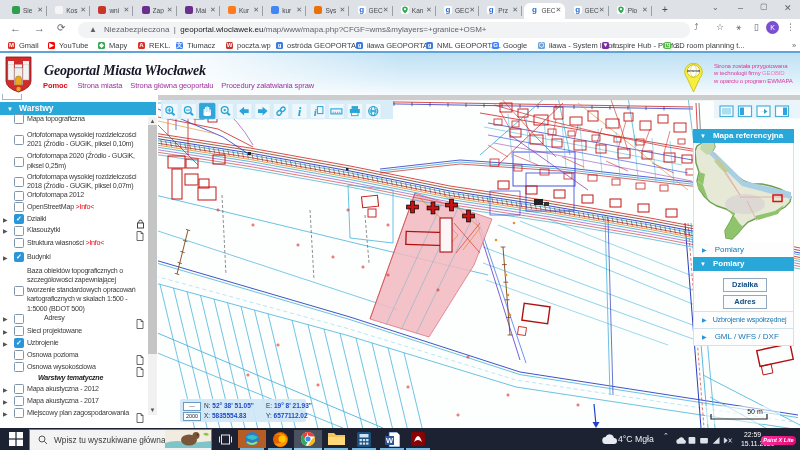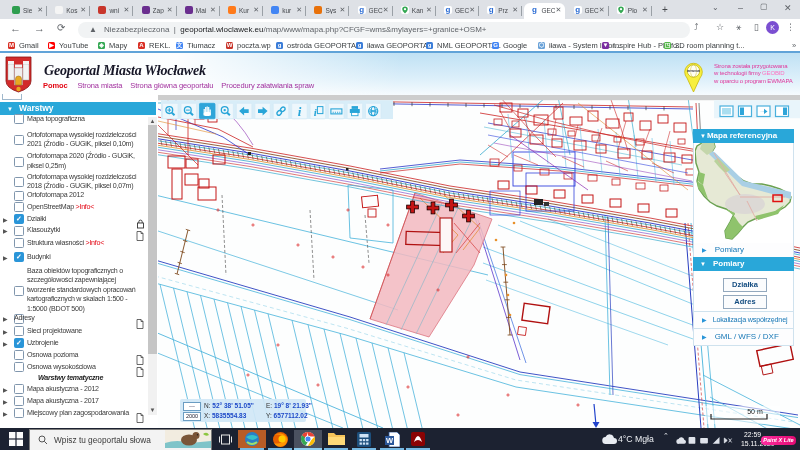--- a/index.html
+++ b/index.html
@@ -257,21 +257,21 @@
         </svg></span>
 <div class="cb" style="top:143.3px"></div>
 <div class="litem" style="left:27px;top:143.5px;white-space:nowrap">Struktura własności <span style="color:#e30613">&gt;Info&lt;</span></div>
 <span class="exp" style="top:158.7px">▶</span>
 <div class="cb cbc" style="top:157.3px">✓</div>
 <div class="litem" style="left:27px;top:157.5px;white-space:nowrap">Budynki</div>
 <div class="cb" style="top:190.5px"></div>
 <div class="litem" style="left:27px;top:171.5px;white-space:nowrap">Baza obiektów topograficznych o<br>szczegółowości zapewniającej<br>tworzenie standardowych opracowań<br>kartograficznych w skalach 1:500 -<br>1:5000 (BDOT 500)</div>
 <span class="exp" style="top:220.2px">▶</span>
 <div class="cb" style="top:218.8px"></div>
-<div class="litem" style="left:14px;top:219.0px;white-space:nowrap">Adresy</div>
+<div class="litem" style="left:44px;top:219.0px;white-space:nowrap">Adresy</div>
 <span class="ric" style="top:219.5px"><svg width="8" height="10" viewBox="0 0 8 10">
           <path d="M1 0.5 h4 l2 2 v7 h-6 z" fill="#fff" stroke="#444" stroke-width="0.8"></path>
           <path d="M5 0.5 v2 h2" fill="none" stroke="#444" stroke-width="0.8"></path>
         </svg></span>
 <span class="exp" style="top:232.7px">▶</span>
 <div class="cb" style="top:231.3px"></div>
 <div class="litem" style="left:27px;top:231.5px;white-space:nowrap">Sieci projektowane</div>
 <span class="exp" style="top:244.7px">▶</span>
 <div class="cb cbc" style="top:243.3px">✓</div>
 <div class="litem" style="left:27px;top:243.5px;white-space:nowrap">Uzbrojenie</div>
@@ -759,21 +759,21 @@
 <rect x="580.5" y="11" width="13" height="10.5" fill="#fff" stroke="#49b0dc" stroke-width="1.2"></rect>
 <rect x="599" y="11" width="13" height="10.5" fill="#fff" stroke="#49b0dc" stroke-width="1.2"></rect>
 <rect x="617.5" y="11" width="13" height="10.5" fill="#fff" stroke="#49b0dc" stroke-width="1.2"></rect>
 <rect x="564" y="13" width="9" height="6.5" fill="#aadef0"></rect>
 <rect x="582.0" y="12.5" width="4" height="7.5" fill="#2fa5d9"></rect>
 <path d="M601 16.2 h5 v-2.4 l3.5 2.6 l-3.5 2.6 v-2.4" fill="#2fa5d9" stroke="none"></path>
 <rect x="625.0" y="12.5" width="4" height="7.5" fill="#2fa5d9"></rect>
 </svg>
     </div>
 <div class="a" style="left:693px;top:129px;width:101px;height:217px;">
-<div class="rphdr" style="top:0"><span style="margin-left:7px;font-size:6px;">▼</span><span style="margin-left:1px;">Mapa referencyjna</span></div>
+<div class="rphdr" style="top:0"><span style="margin-left:7px;font-size:6px;">▼</span><span style="margin-left:7px;">Mapa referencyjna</span></div>
 <div class="a" style="left:0;top:13.5px;width:99px;height:100px;background:#fff;border:1px solid #cfe2ee;border-top:none;">
 <svg width="97" height="99" viewBox="0 0 97 99" style="position:absolute;left:1px;top:0px">
 <polygon points="11,0 19,0 20,4 17,9 23,15 29,21 35,27 42,33 49,38 57,41 67,41 76,43 85,46 93,50 96,54 95,59 90,64 81,69 72,72 62,75 53,79 48,84 43,90 37,96 31,95 30,88 35,79 39,71 31,66 22,63 15,59 9,53 4,46 2,38 4,29 1,20 0,8 2,3 7,0" fill="#e6e9d5" stroke="#6aa151" stroke-width="1.4"></polygon>
 <polygon points="16,7.5 20,9.5 49,38 96,49 96,56 47,43 14,11" fill="#a9cfe5"></polygon>
 <ellipse cx="50" cy="61" rx="20" ry="10" fill="#dcd9d5"></ellipse>
 <polygon points="2,38 8,42 13,56 7,50 3,45" fill="#8fc36c"></polygon>
 <polygon points="4,29 10,31 8,42 3,38" fill="#8fc36c"></polygon>
 <polygon points="31,66 40,70 39,72 35,79 30,88 31,95 37,96 43,90 48,84 44,80 40,74" fill="#8fc36c"></polygon>
 <polygon points="60,73 80,68 89,62 83,71 63,77" fill="#8fc36c"></polygon>
 <polygon points="11,0 19,0 20,4 17,9 12,12 5,6 7,0" fill="#c4d6ab"></polygon>
@@ -781,21 +781,21 @@
 <path d="M19 10 L45 52 M45 54 L90 54 M52 58 L62 78 M30 30 L45 52" stroke="#e2aea6" stroke-width="0.9" fill="none"></path>
 <rect x="78" y="52" width="9" height="6.5" fill="none" stroke="#e01010" stroke-width="1.5"></rect>
 </svg>
 </div>
 <div class="rprow" style="top:113.5px;"><span style="margin-left:8px;color:#2a95d8;font-size:6px;">▶</span><span style="margin-left:8px;">Pomiary</span></div>
 <div class="rphdr" style="top:128px;"><span style="margin-left:7px;font-size:6px;">▼</span><span style="margin-left:7px;">Pomiary</span></div>
 <div class="a" style="left:0;top:141.5px;width:99px;height:40px;background:#fff;border:1px solid #cfe2ee;border-top:none;">
 <div class="rpbtn" style="top:7px;">Działka</div>
 <div class="rpbtn" style="top:24.5px;">Adres</div>
 </div>
-<div class="rprow" style="top:182.5px;height:16px;line-height:16px;"><span style="margin-left:8px;color:#2a95d8;font-size:6px;">▶</span><span style="margin-left:6px;font-size:7.2px;letter-spacing:-0.2px;white-space:nowrap;">Lokalizacja współrzędnej</span></div>
+<div class="rprow" style="top:182.5px;height:16px;line-height:16px;"><span style="margin-left:8px;color:#2a95d8;font-size:6px;">▶</span><span style="margin-left:6px;font-size:7.2px;letter-spacing:-0.2px;white-space:nowrap;">Uzbrojenie współrzędnej</span></div>
 <div class="rprow" style="top:199.5px;height:16px;line-height:16px;"><span style="margin-left:8px;color:#2a95d8;font-size:6px;">▶</span><span style="margin-left:8px;">GML / WFS / DXF</span></div>
 </div>
 
 <div class="a" style="left:180px;top:399px;width:126px;height:23px;background:rgba(208,231,246,0.92);border-radius:2px;">
 <div class="a" style="left:3px;top:2.5px;width:16px;height:7.5px;background:#fff;border:1px solid #6a9cc2;font-size:4.5px;color:#335;text-align:center;line-height:7px;">┄┄</div>
 <div class="a" style="left:3px;top:12.5px;width:16px;height:7.5px;background:#fff;border:1px solid #6a9cc2;font-size:5.5px;color:#223;text-align:center;line-height:7.5px;">2000</div>
 <div class="a" style="left:24px;top:3px;font-size:6.5px;color:#333;white-space:nowrap;">N: <b style="color:#1d49c8">52° 38' 51.05"</b></div>
 <div class="a" style="left:86px;top:3px;font-size:6.5px;color:#333;white-space:nowrap;">E: <b style="color:#1d49c8">19° 8' 21.93"</b></div>
 <div class="a" style="left:24px;top:13px;font-size:6.5px;color:#333;white-space:nowrap;">X: <b style="color:#1d49c8">5835554.83</b></div>
 <div class="a" style="left:86px;top:13px;font-size:6.5px;color:#333;white-space:nowrap;">Y: <b style="color:#1d49c8">6577112.02</b></div>
@@ -813,21 +813,21 @@
 <rect x="0" y="0" width="6.4" height="6.4" fill="#fbfbfb"></rect>
         <rect x="7.6" y="0" width="6.4" height="6.4" fill="#fbfbfb"></rect>
 <rect x="0" y="7.6" width="6.4" height="6.4" fill="#fbfbfb"></rect>
         <rect x="7.6" y="7.6" width="6.4" height="6.4" fill="#fbfbfb"></rect>
 </svg>
 <div id="search">
 <svg width="10" height="10" viewBox="0 0 10 10" style="position:absolute;left:8px;top:5px">
           <circle cx="4" cy="4" r="3" fill="none" stroke="#555" stroke-width="1"></circle>
           <line x1="6.3" y1="6.3" x2="9" y2="9" stroke="#555" stroke-width="1"></line>
         </svg>
-<span>Wpisz tu geoportalu słowa</span>
+<span>Wpisz tu wyszukiwane główna</span>
 <svg width="46" height="18" viewBox="0 0 46 18" style="position:absolute;right:0;top:0">
 <rect width="46" height="18" fill="#f2ece0"></rect>
 <path d="M0 13 Q12 9 25 13 L46 11 V18 H0 Z" fill="#7fc4c9"></path>
 <ellipse cx="24" cy="10" rx="8" ry="5.5" fill="#7a5638"></ellipse>
 <circle cx="31" cy="5.5" r="3.5" fill="#7a5436"></circle>
 <circle cx="32.5" cy="4.8" r="0.7" fill="#222"></circle>
 <path d="M38 4 q4 -3 6 1 q-3 2 -6 -1" fill="#8cc63f"></path>
 </svg>
 </div>
 <svg width="13" height="13" viewBox="0 0 13 13" style="position:absolute;left:219px;top:5px">

